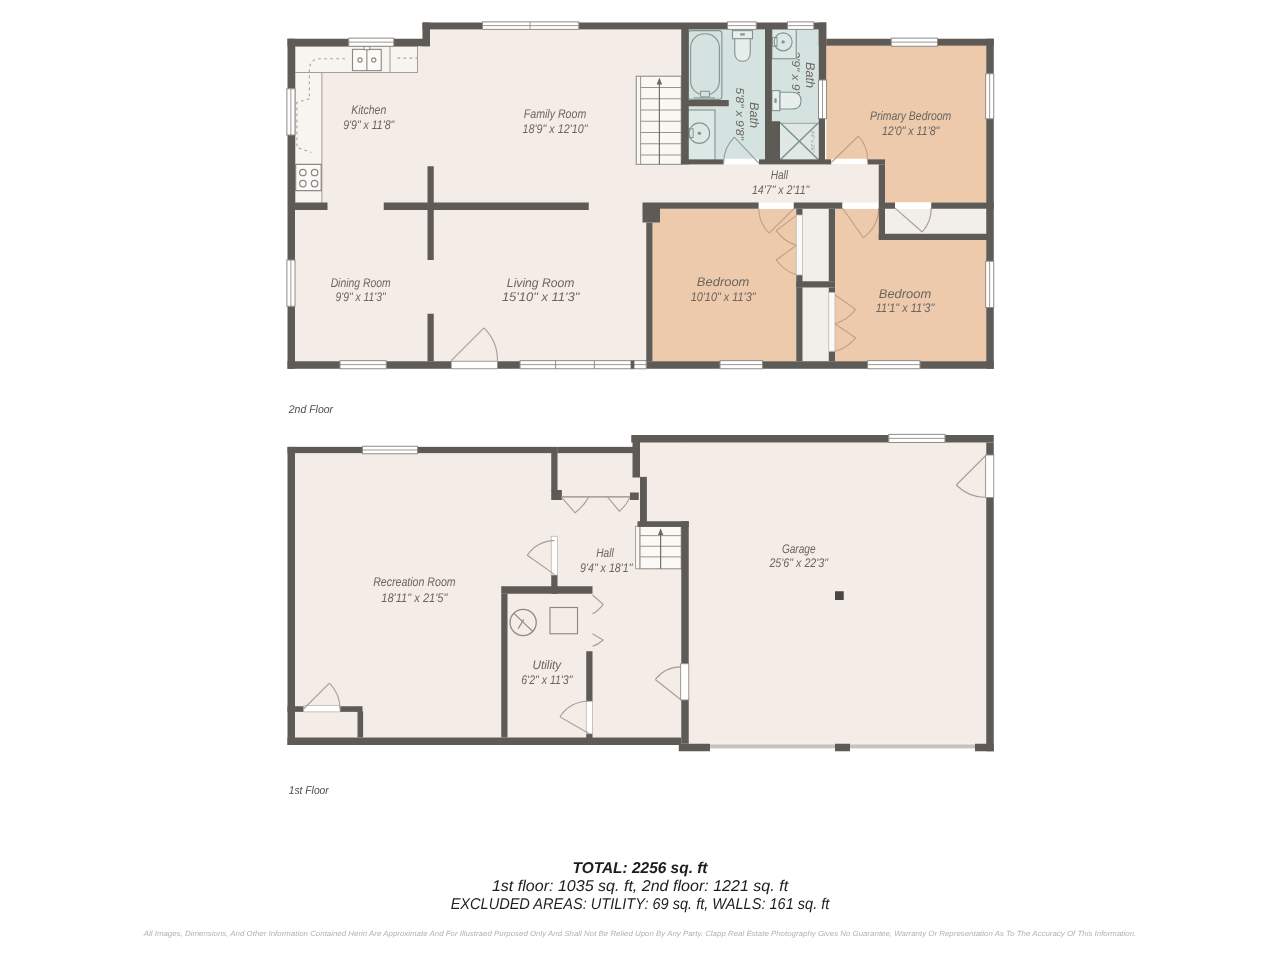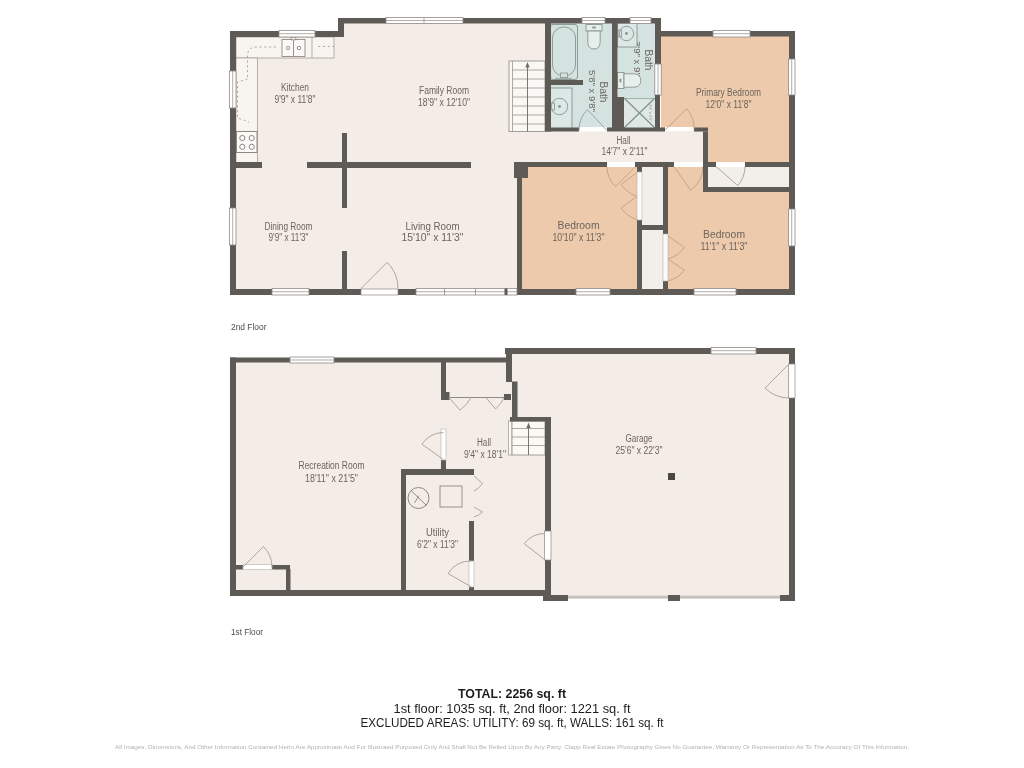--- a/index.html
+++ b/index.html
@@ -1,16 +1,16 @@
 <!DOCTYPE html>
 <html><head>
 <meta charset="utf-8">
 <style>
   html,body{margin:0;padding:0;background:#ffffff;}
-  #page{width:1024px;height:768px;position:relative;background:#ffffff;overflow:hidden;}
+  #page{width:1024px;height:768px;position:relative;background:#ffffff;overflow:hidden;font-style:italic;}
   svg{display:block;}
   text{font-family:"Liberation Sans",sans-serif;}
   .rm{font-size:10px;fill:#6b655f;}
   .flbl{font-size:9px;fill:#4e4c4a;}
 </style>
 </head>
 <body>
 <div id="page">
 <svg width="1024" height="768" viewBox="0 0 1024 768">
 

